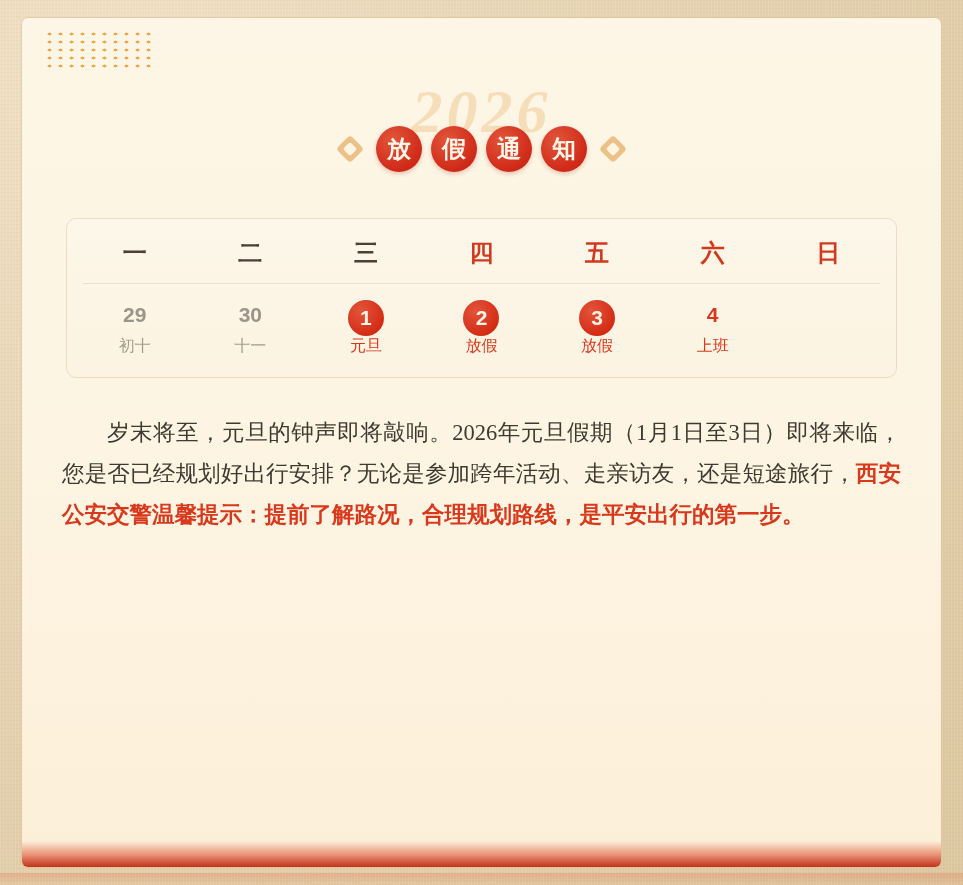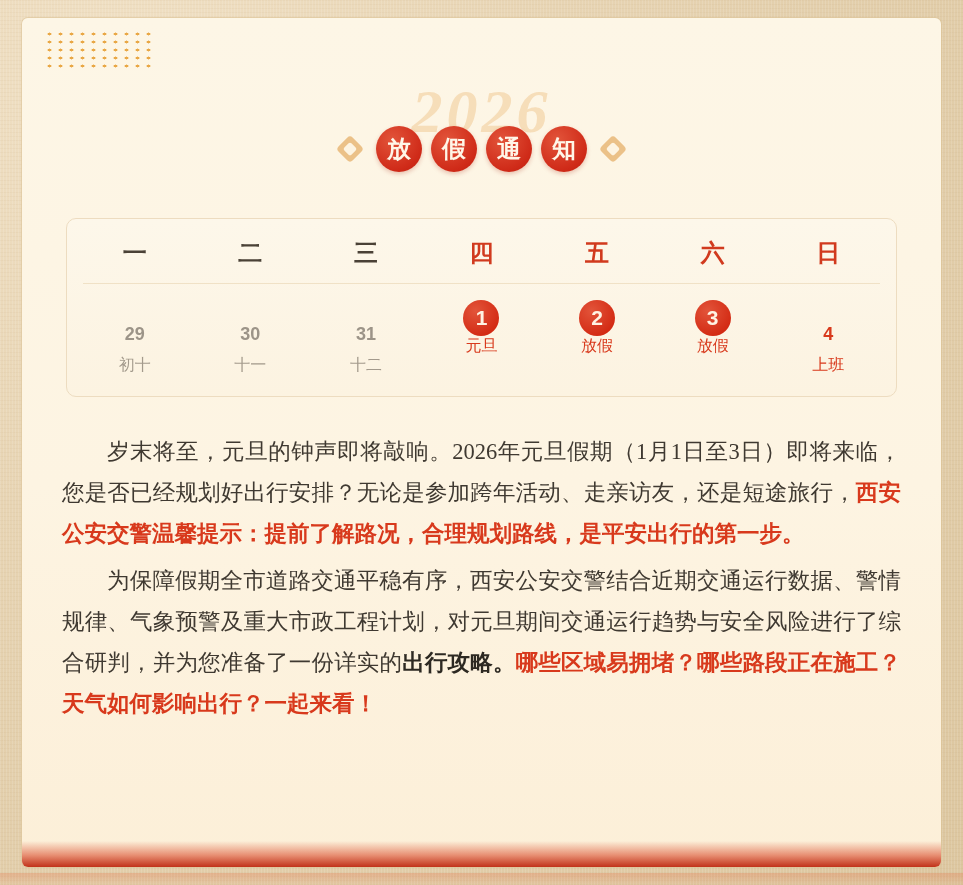--- a/index.html
+++ b/index.html
@@ -148,26 +148,25 @@
   }
   .cal-sep {
     height: 1px;
     background: #f0e1c6;
     margin: 0 6px 16px 6px;
   }
   .cal-cell {
     text-align: center;
   }
   .daynum {
-    font-size: 18px;
+    font-size: 21px;
     font-weight: bold;
     color: #9c9488;
     line-height: 30px;
     height: 36px;
-    margin-top: 19px;
   }
   .daynum.red {
     color: #d8391c;
   }
   .daynum.circle {
     width: 36px;
     height: 36px;
     margin: 0 auto;
     border-radius: 50%;
     background: radial-gradient(circle at 35% 30%, #e2543a 0%, #d32a13 75%);
@@ -262,24 +261,20 @@
         <div class="cal-cell">
           <div class="daynum">29</div>
           <div class="daylabel">初十</div>
         </div>
 
         <div class="cal-cell">
           <div class="daynum">30</div>
           <div class="daylabel">十一</div>
         </div>
 
-        <div class="cal-cell">
-          <div class="daynum">31</div>
-          <div class="daylabel">十二</div>
-        </div>
 
         <div class="cal-cell">
           <div class="daynum circle">1</div>
           <div class="daylabel red">元旦</div>
         </div>
 
         <div class="cal-cell">
           <div class="daynum circle">2</div>
           <div class="daylabel red">放假</div>
         </div>
@@ -292,19 +287,18 @@
         <div class="cal-cell">
           <div class="daynum red">4</div>
           <div class="daylabel red">上班</div>
         </div>
 
       </div>
     </div>
 
     <div class="content">
       <p><span>岁末将至，元旦的钟声即将敲响。2026年元旦假期（1月1日至3日）即将来临，您是否已经规划好出行安排？无论是参加跨年活动、走亲访友，还是短途旅行，</span><span class="em-red">西安公安交警温馨提示：提前了解路况，合理规划路线，是平安出行的第一步。</span></p>
-      <p><span>为保障假期全市道路交通平稳有序，西安公安交警结合近期交通运行数据、警情规律、气象预警及重大市政工程计划，对元旦期间交通运行趋势与安全风险进行了综合研判，并为您准备了一份详实的</span><span class="em-dark">出行攻略。</span><span class="em-red">哪些区域易拥堵？哪些路段正在施工？天气如何影响出行？一起来看！</span></p>
     </div>
 
     <div class="bottom-glow"></div>
   </div>
   <div class="page-bottom-strip"></div>
 </div>
 
 </body></html>

